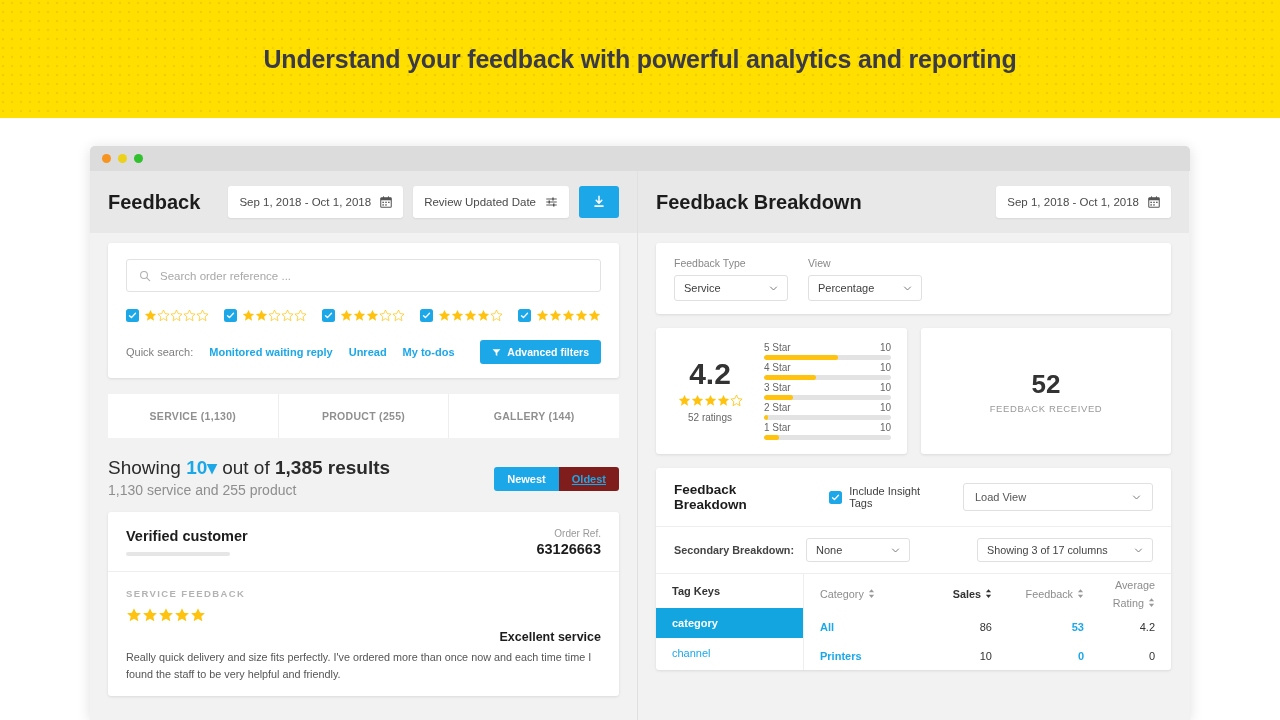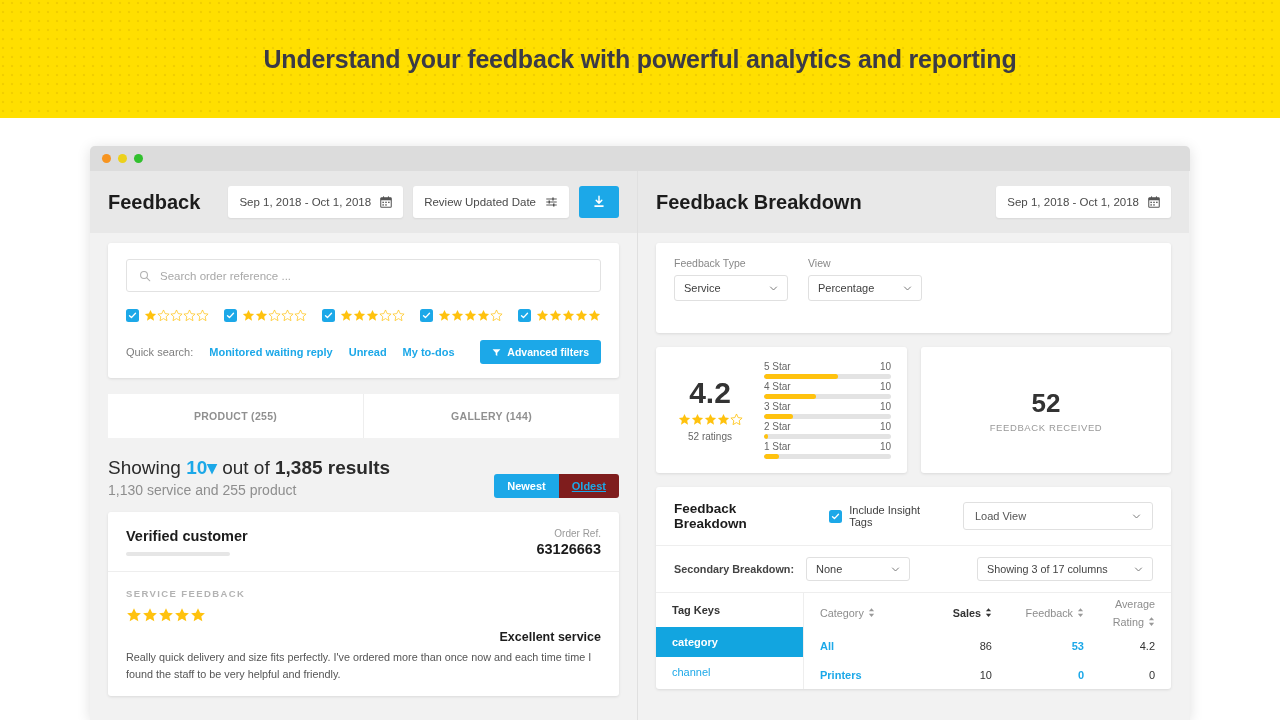--- a/index.html
+++ b/index.html
@@ -129,21 +129,21 @@
     height: 3px; background: #FFC20E;
   }
   .tab.active .caret {
     position: absolute; bottom: -6px; left: 50%; transform: translateX(-50%);
     width: 0; height: 0; border-left: 6px solid transparent;
     border-right: 6px solid transparent; border-top: 6px solid #FFC20E;
   }
 
   
   .showing {
-    margin: 18px 18px 0 18px; display: flex; align-items: flex-end;
+    margin: 18px 18px 0 18px; display: flex; align-items: center;
   }
   .showing-main { font-size: 19px; color: #2b2b2b; }
   .showing-main .num { color: #1CA8E8; font-weight: bold; cursor: pointer; }
   .showing-main .bold { font-weight: bold; }
   .showing-sub { font-size: 14px; color: #8e8e8e; margin-top: 3px; }
   .sort-toggle { margin-left: auto; display: flex; border-radius: 3px; overflow: hidden; margin-top: 3px; }
   .sort-btn {
     font-size: 11px; font-weight: bold; padding: 6px 13px; cursor: pointer;
   }
   .sort-btn.on { background: #1CA8E8; color: #fff; }
@@ -167,21 +167,21 @@
   .review-text { font-size: 10.8px; color: #555; line-height: 1.55; margin-top: 5px; }
 
   
   .rhead {
     height: 62px; background: #e8e8e8;
     display: flex; align-items: center; padding: 0 18px;
   }
   .rhead h1 { font-size: 20px; font-weight: bold; color: #1c1c1c; }
   .rhead .pill { margin-left: auto; }
 
-  .ctrl-card { margin: 10px 18px 0 18px; padding: 14px 18px 32px 18px; display: flex; gap: 20px; }
+  .ctrl-card { margin: 10px 18px 0 18px; padding: 14px 18px 13px 18px; display: flex; gap: 20px; }
   .ctrl-group { display: flex; flex-direction: column; gap: 6px; }
   .ctrl-label { font-size: 10.5px; color: #888; }
   .select {
     width: 114px; height: 26px; border: 1px solid #e0e0e0; border-radius: 3px;
     display: flex; align-items: center; padding: 0 9px;
     font-size: 11px; color: #3e3e3e; cursor: pointer; background: #fff;
   }
   .select .chev { margin-left: auto; }
 
   .stats-row { display: flex; gap: 14px; margin: 14px 18px 0 18px; }
@@ -451,20 +451,23 @@
           <div class="adv-btn">
             <svg width="9" height="9" viewBox="0 0 16 16">
               <path d="M1 2 L15 2 L9.4 8.4 L9.4 14 L6.6 12.3 L6.6 8.4 Z" fill="#fff"></path>
             </svg>
             <span>Advanced filters</span>
           </div>
         </div>
       </div>
 
       <div class="tabs">
+        <div class="tab">
+          <span>SERVICE (1,130)</span>
+        </div>
         <div class="tab">
           <span>PRODUCT (255)</span>
         </div>
         <div class="tab">
           <span>GALLERY (144)</span>
         </div>
       </div>
 
       <div class="showing">
         <div>

